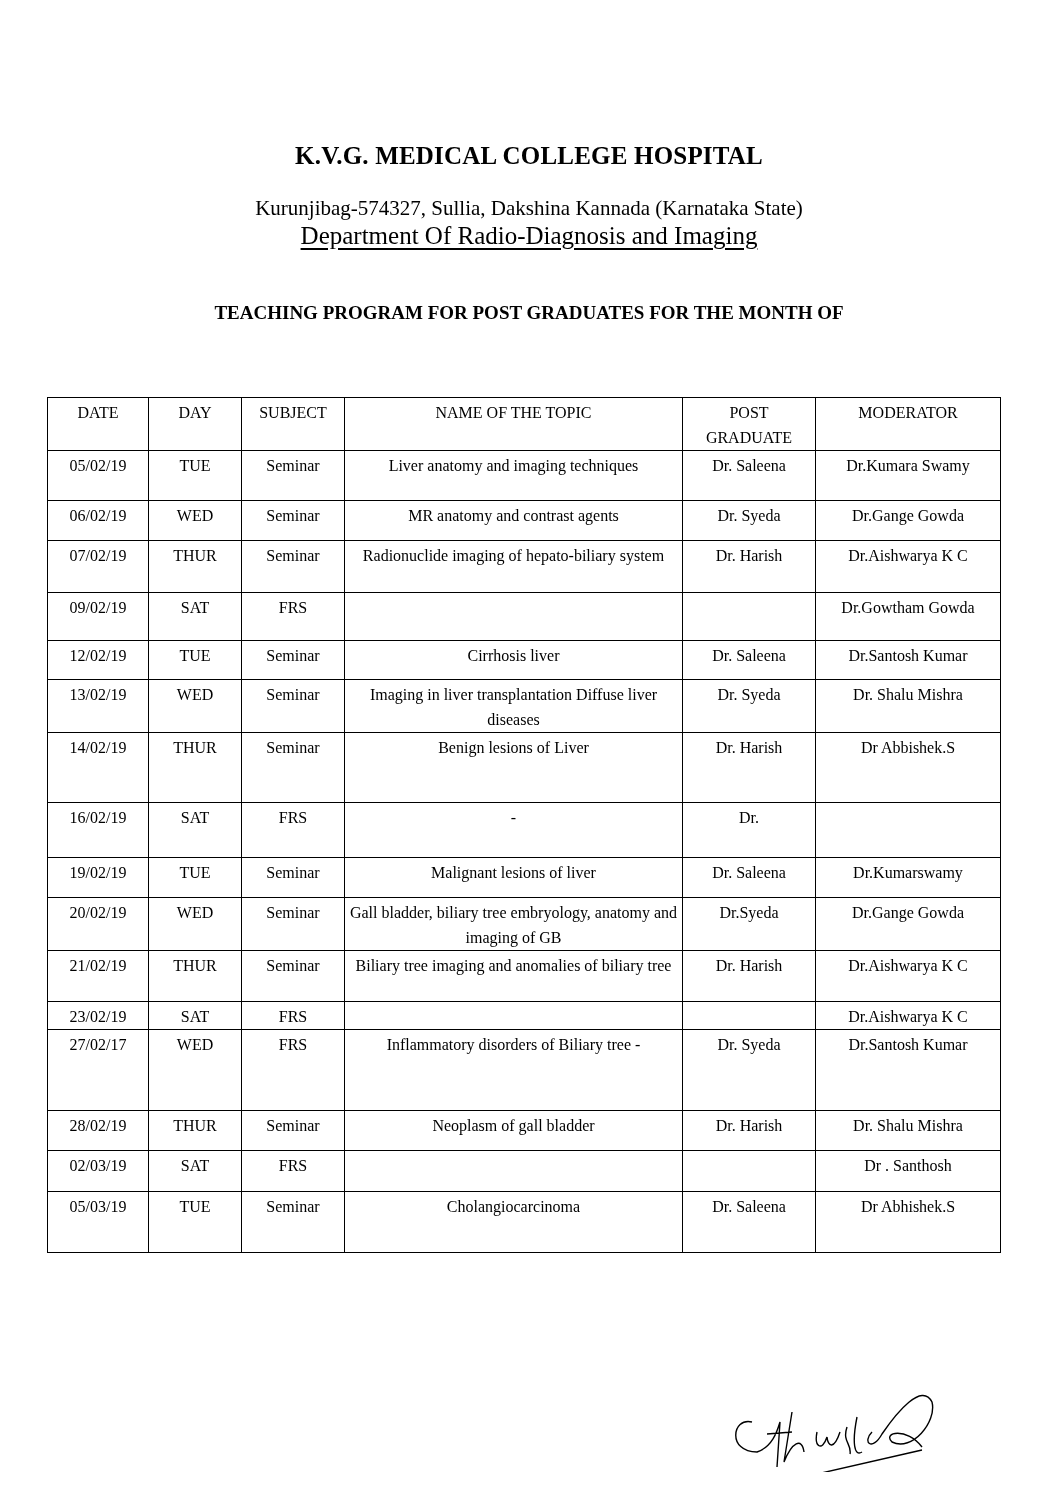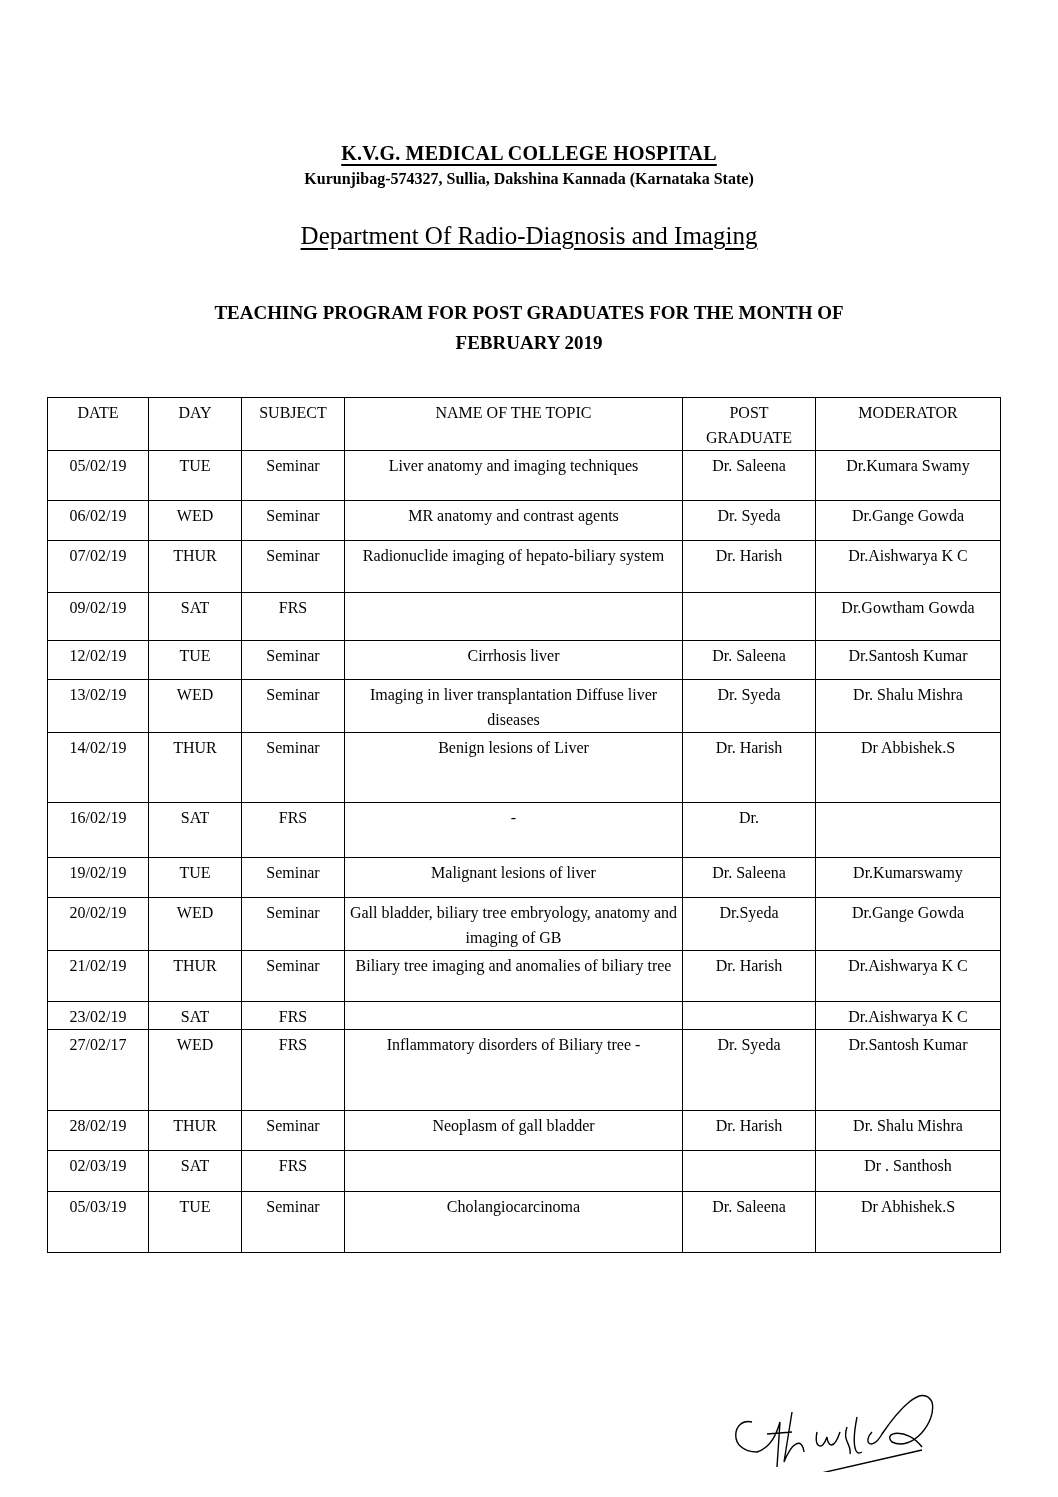--- a/index.html
+++ b/index.html
@@ -1,41 +1,40 @@
 <!DOCTYPE html>
 <html><head>
 <meta charset="utf-8">
 <style>
   html, body { margin: 0; padding: 0; background: #ffffff; }
   body { width: 1058px; height: 1497px; position: relative; overflow: hidden;
          font-family: "Liberation Serif", "DejaVu Serif", serif; color: #000; }
   .header { position: absolute; left: 0; width: 1058px; text-align: center; }
-  .h1 { top: 142px; font-size: 20px; font-weight: bold; text-decoration: underline; text-underline-offset: 4px; letter-spacing: 0.2px; }
-  .h2 { top: 170px; font-size: 16px; font-weight: bold; }
+  .h1 { top: 142px; font-size: 25px; font-weight: bold; text-underline-offset: 4px; letter-spacing: 0.2px; }
+  .h2 { top: 196px; font-size: 21px; font-weight: normal; }
   .h3 { top: 222px; font-size: 25px; font-weight: normal; text-decoration: underline; text-underline-offset: 4px; }
   .h4 { top: 298px; font-size: 19px; font-weight: bold; line-height: 30px; }
   table { position: absolute; left: 47px; top: 397px; width: 953px;
           border-collapse: collapse; table-layout: fixed; font-size: 16px; }
   th, td { border: 1.5px solid #000; vertical-align: top; text-align: center;
            padding: 2px 4px 0 4px; line-height: 25px; }
   th { font-weight: normal; }
   td { font-weight: normal; }
   .date { font-weight: normal; }
   .bold { font-weight: normal; }
   .sig { position: absolute; left: 722px; top: 1372px; width: 240px; height: 100px; }
 </style>
 </head>
 <body>
 
 <div class="header h1">K.V.G. MEDICAL COLLEGE HOSPITAL</div>
 <div class="header h2">Kurunjibag-574327, Sullia, Dakshina Kannada (Karnataka State)</div>
 <div class="header h3">Department Of Radio-Diagnosis and Imaging</div>
 <div class="header h4">
   <div>TEACHING PROGRAM FOR POST GRADUATES FOR THE MONTH OF</div>
-  <div>FEBRUARY 2019</div>
 </div>
 
 <table>
   <colgroup>
     <col style="width:101px">
       <col style="width:93px">
       <col style="width:103px">
     <col style="width:338px">
       <col style="width:133px">
       <col style="width:185px">

